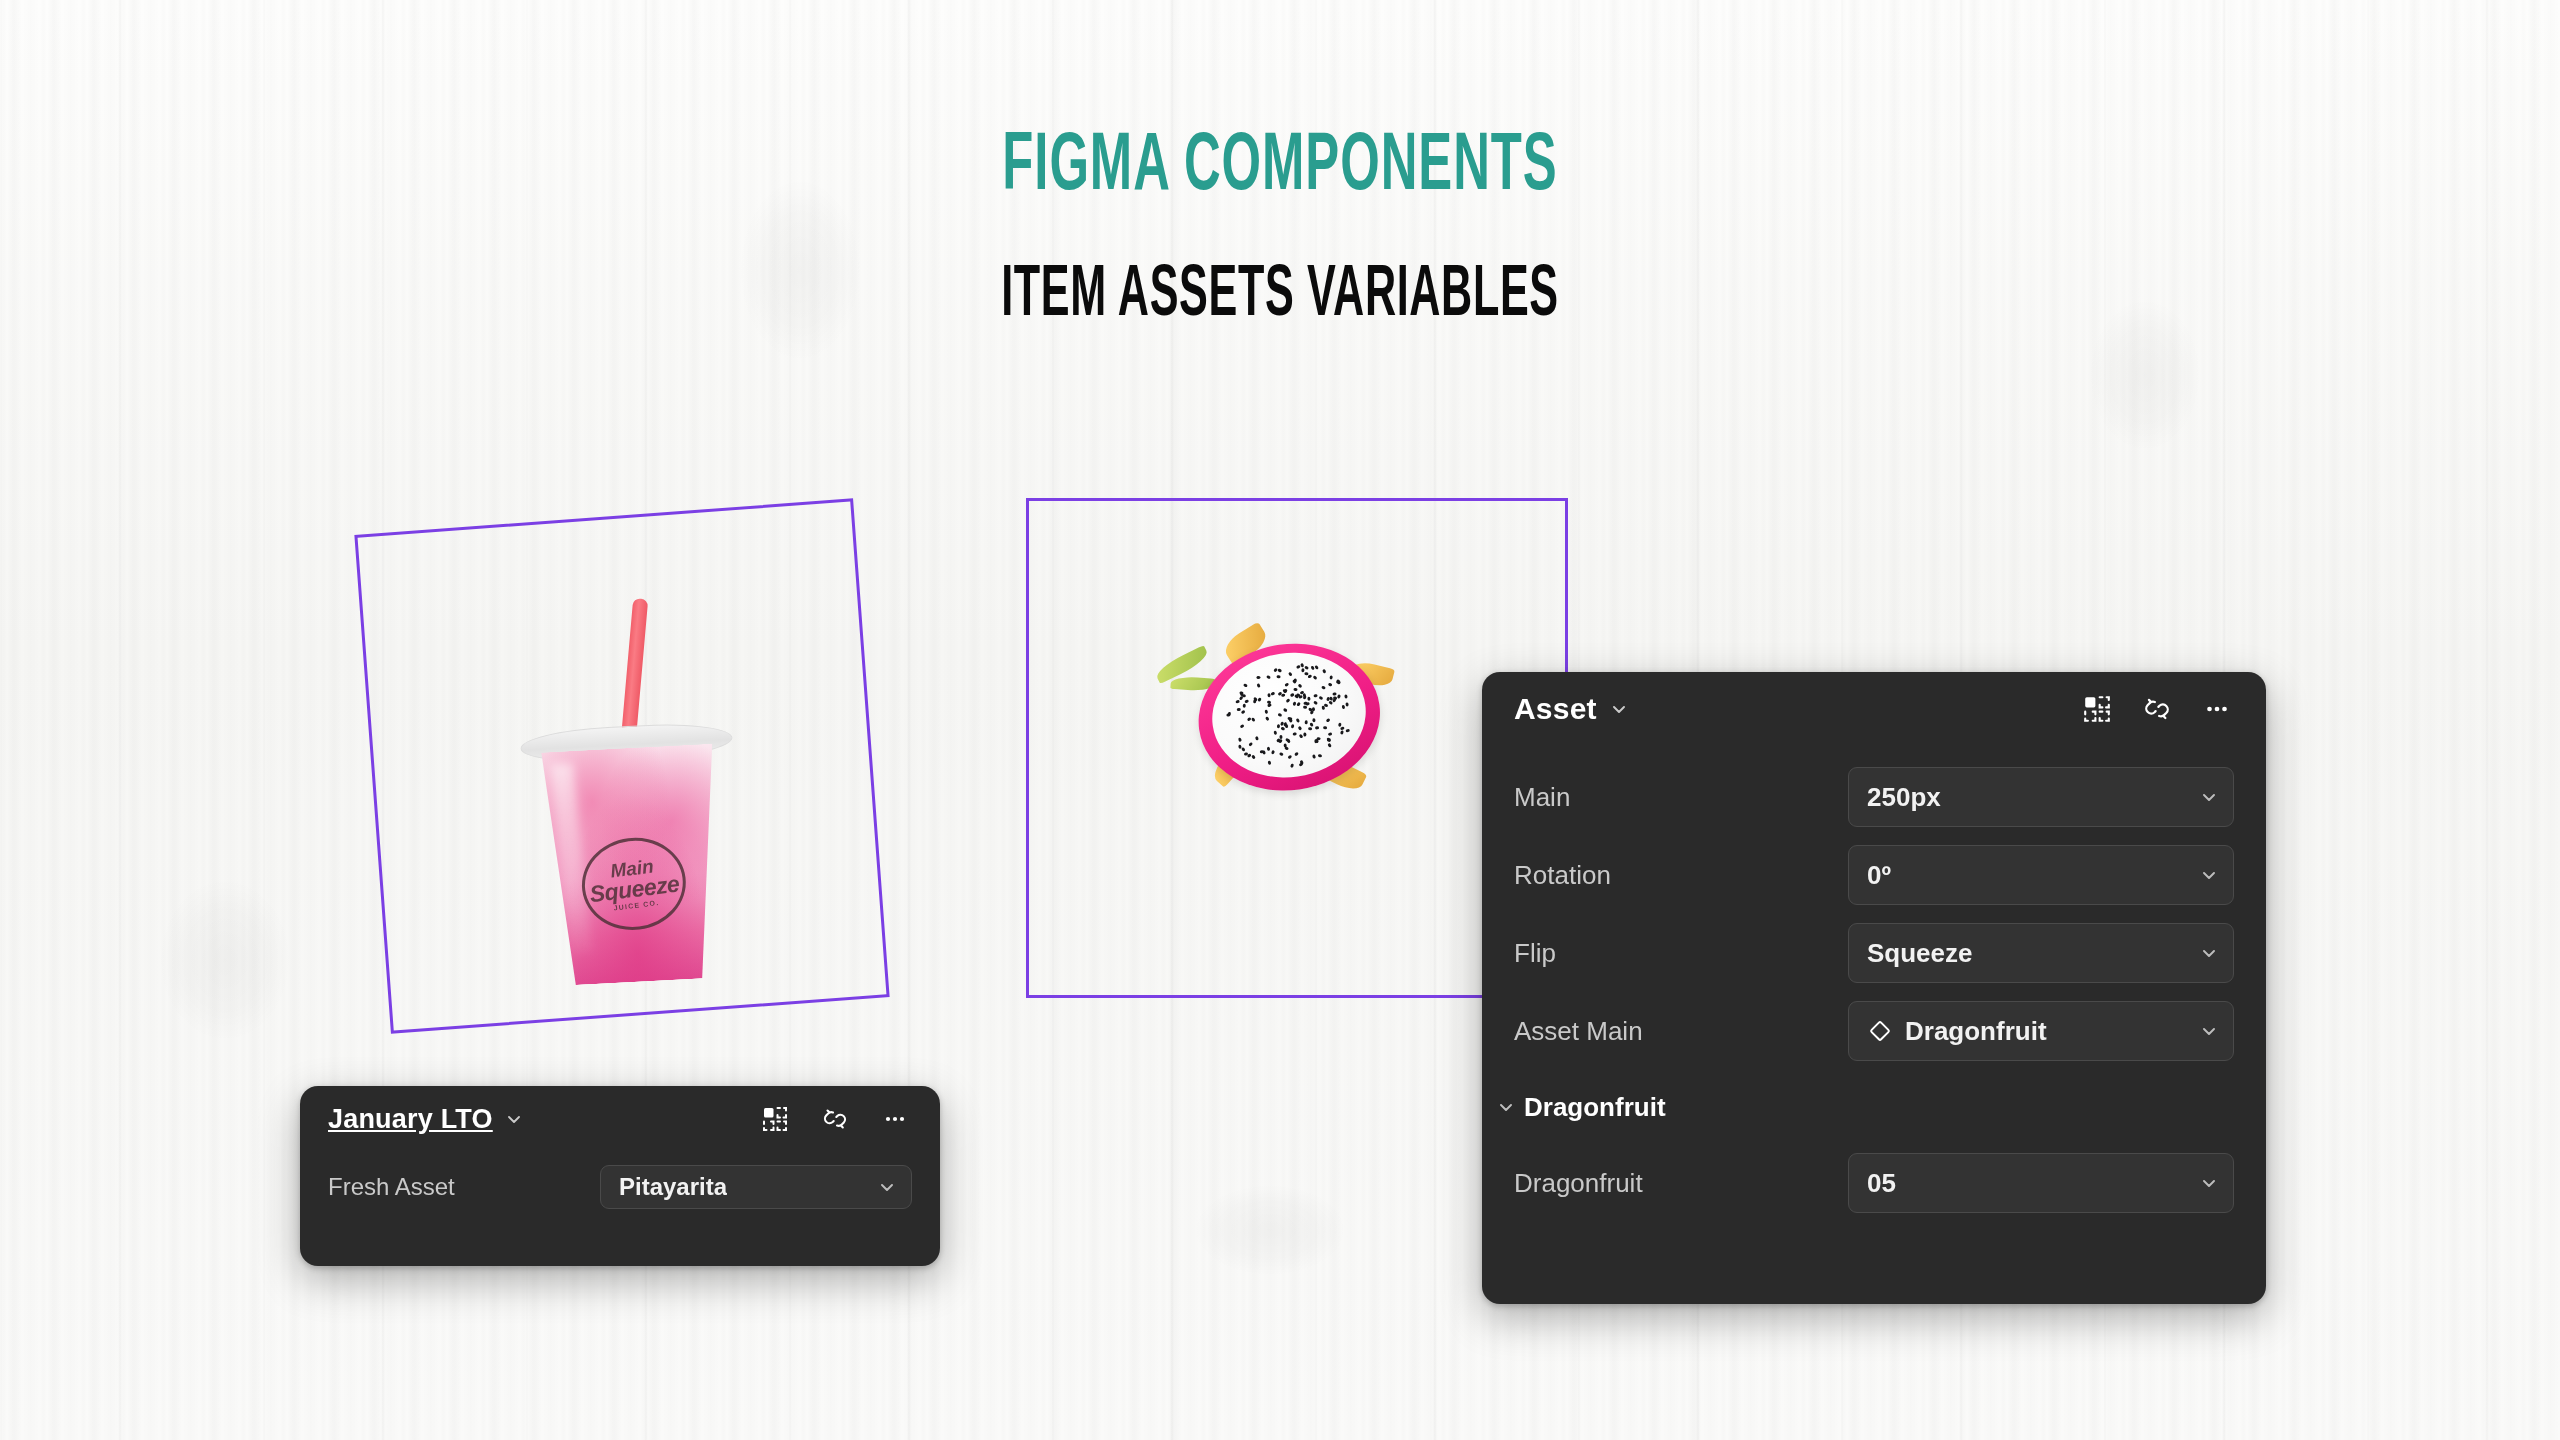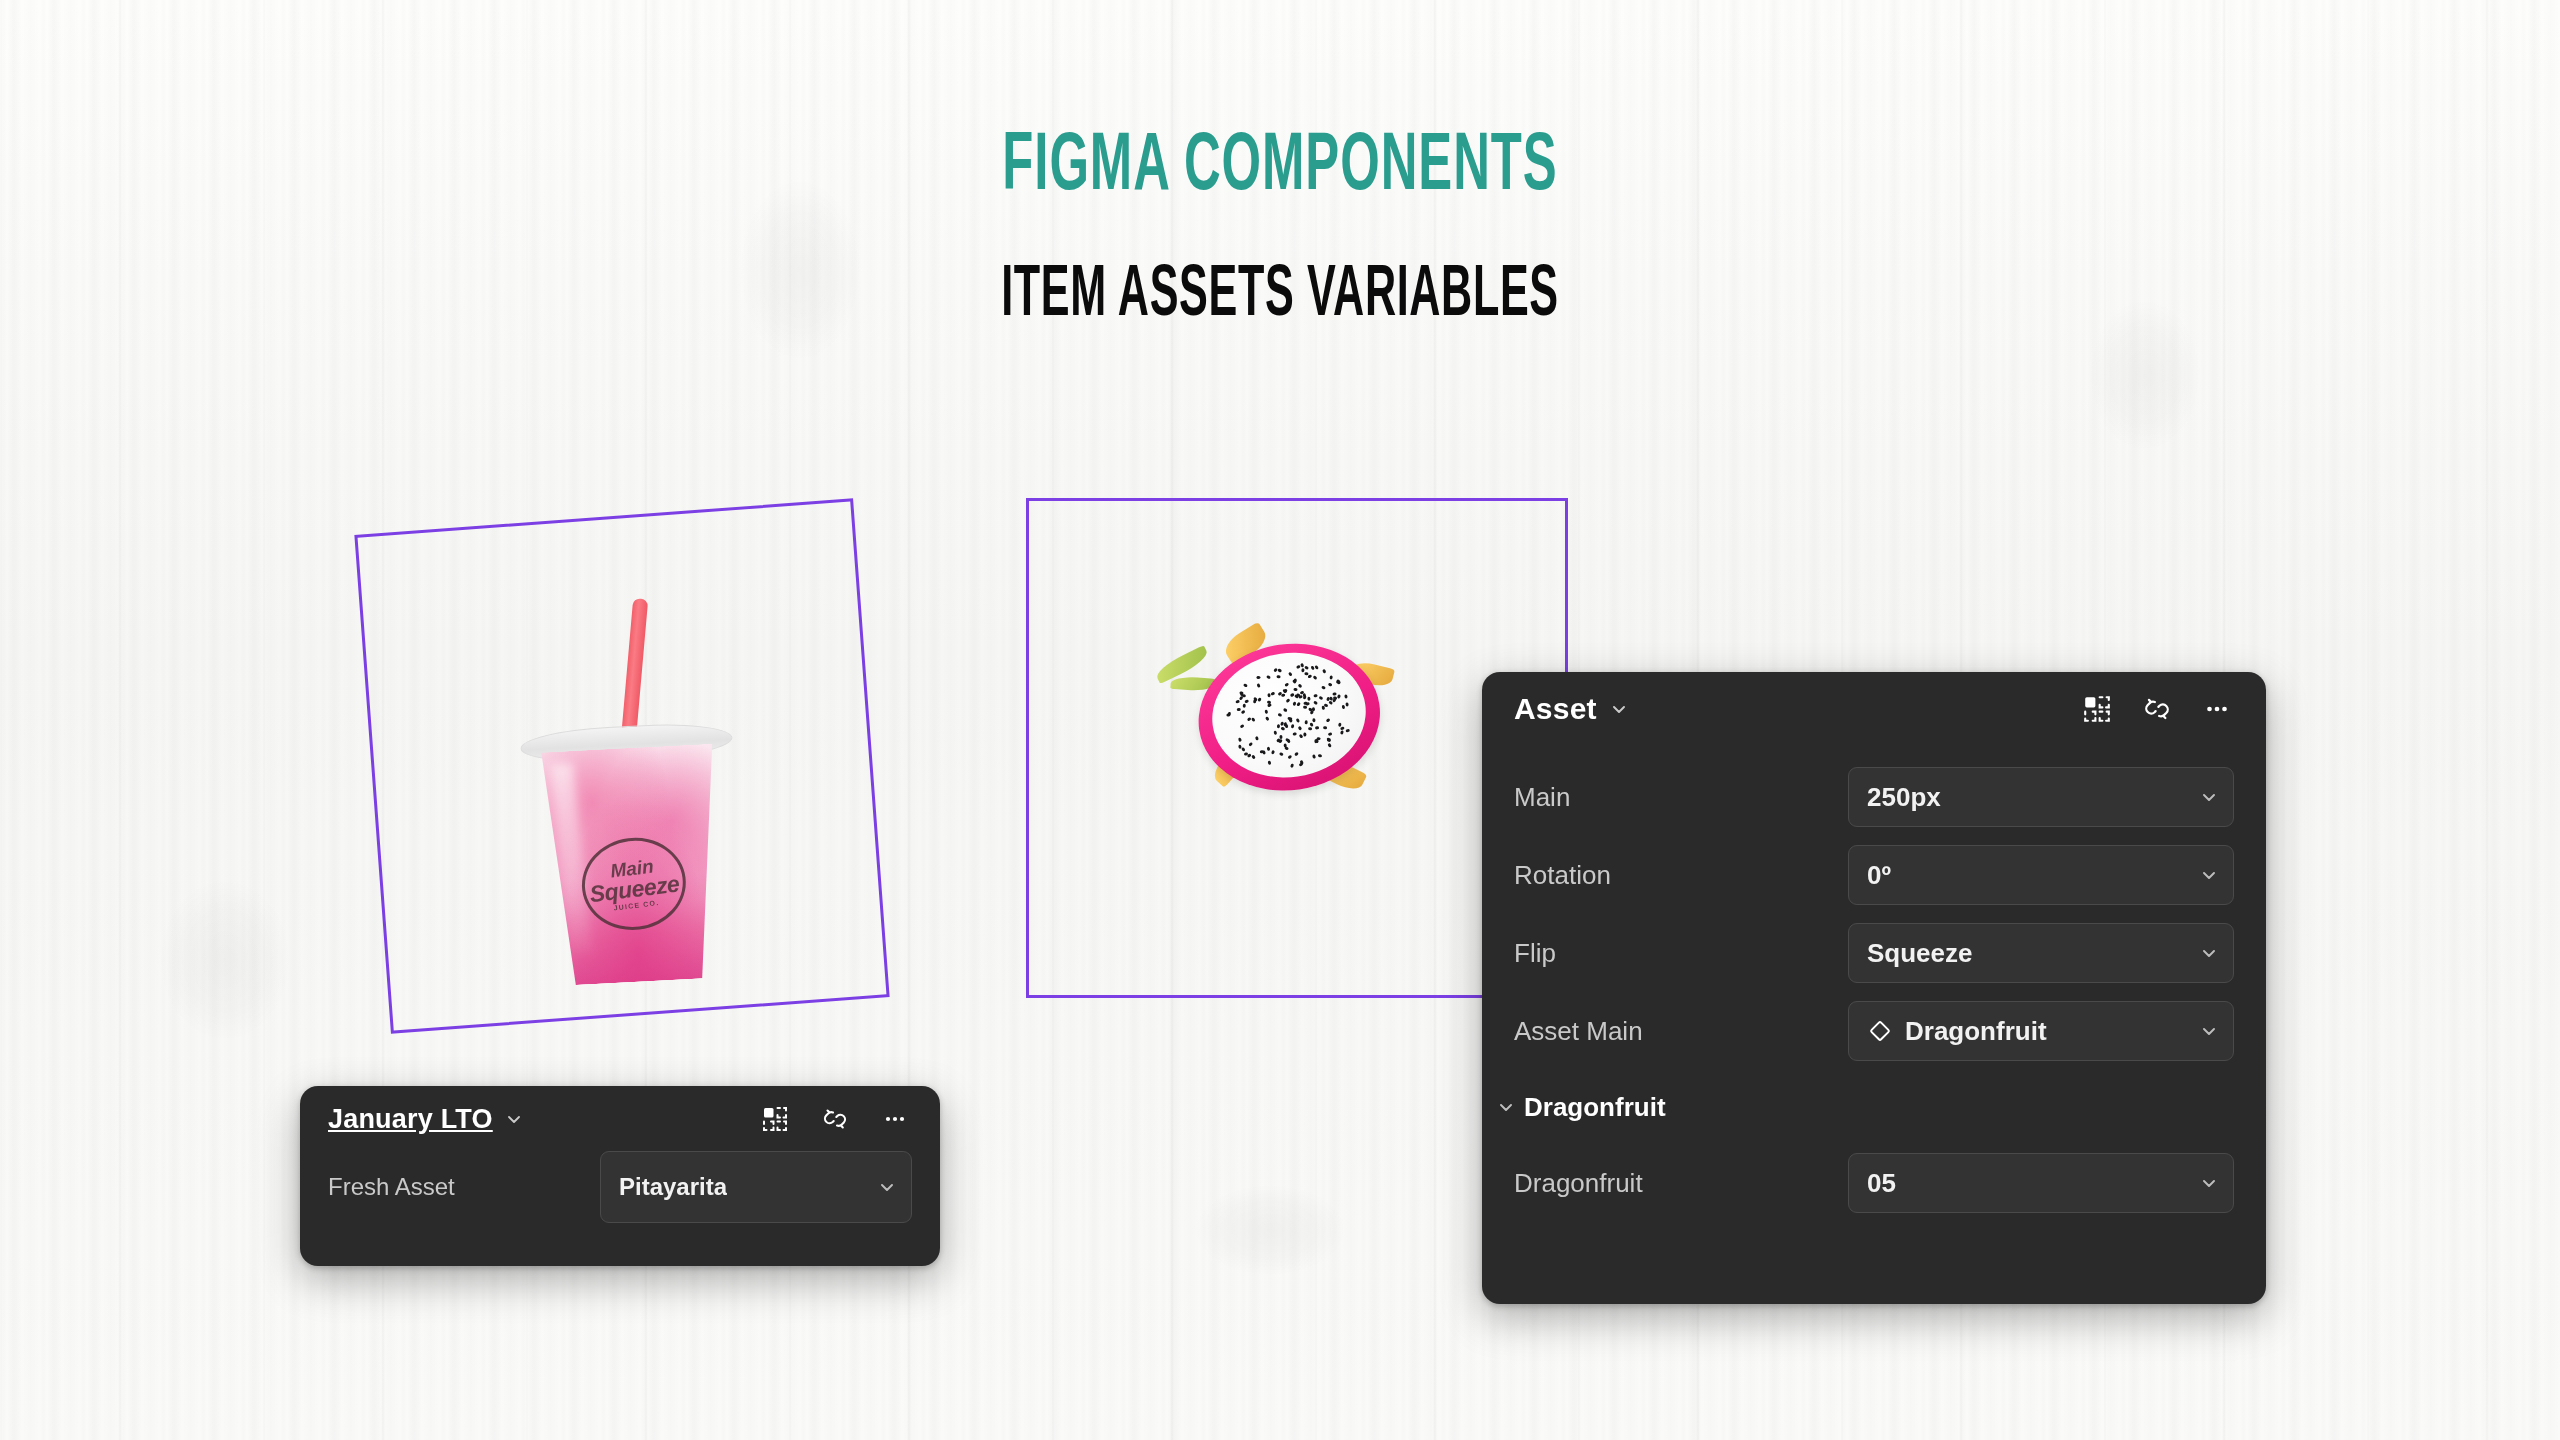--- a/index.html
+++ b/index.html
@@ -291,21 +291,21 @@
     width: 386px;
     height: 60px;
     background: #333333;
     border: 1px solid #4a4a4a;
     border-radius: 9px;
     display: flex;
     align-items: center;
     padding: 0 14px 0 18px;
     cursor: pointer;
   }
-  .panel-lto .field { width: 312px; height: 72px; }
+  .panel-lto .field { width: 312px; height: 44px; }
 
   .field-text {
     font-size: 26px;
     font-weight: 700;
     color: #f2f2f2;
     white-space: nowrap;
     overflow: hidden;
   }
   .panel-lto .field-text { font-size: 24px; }
 

